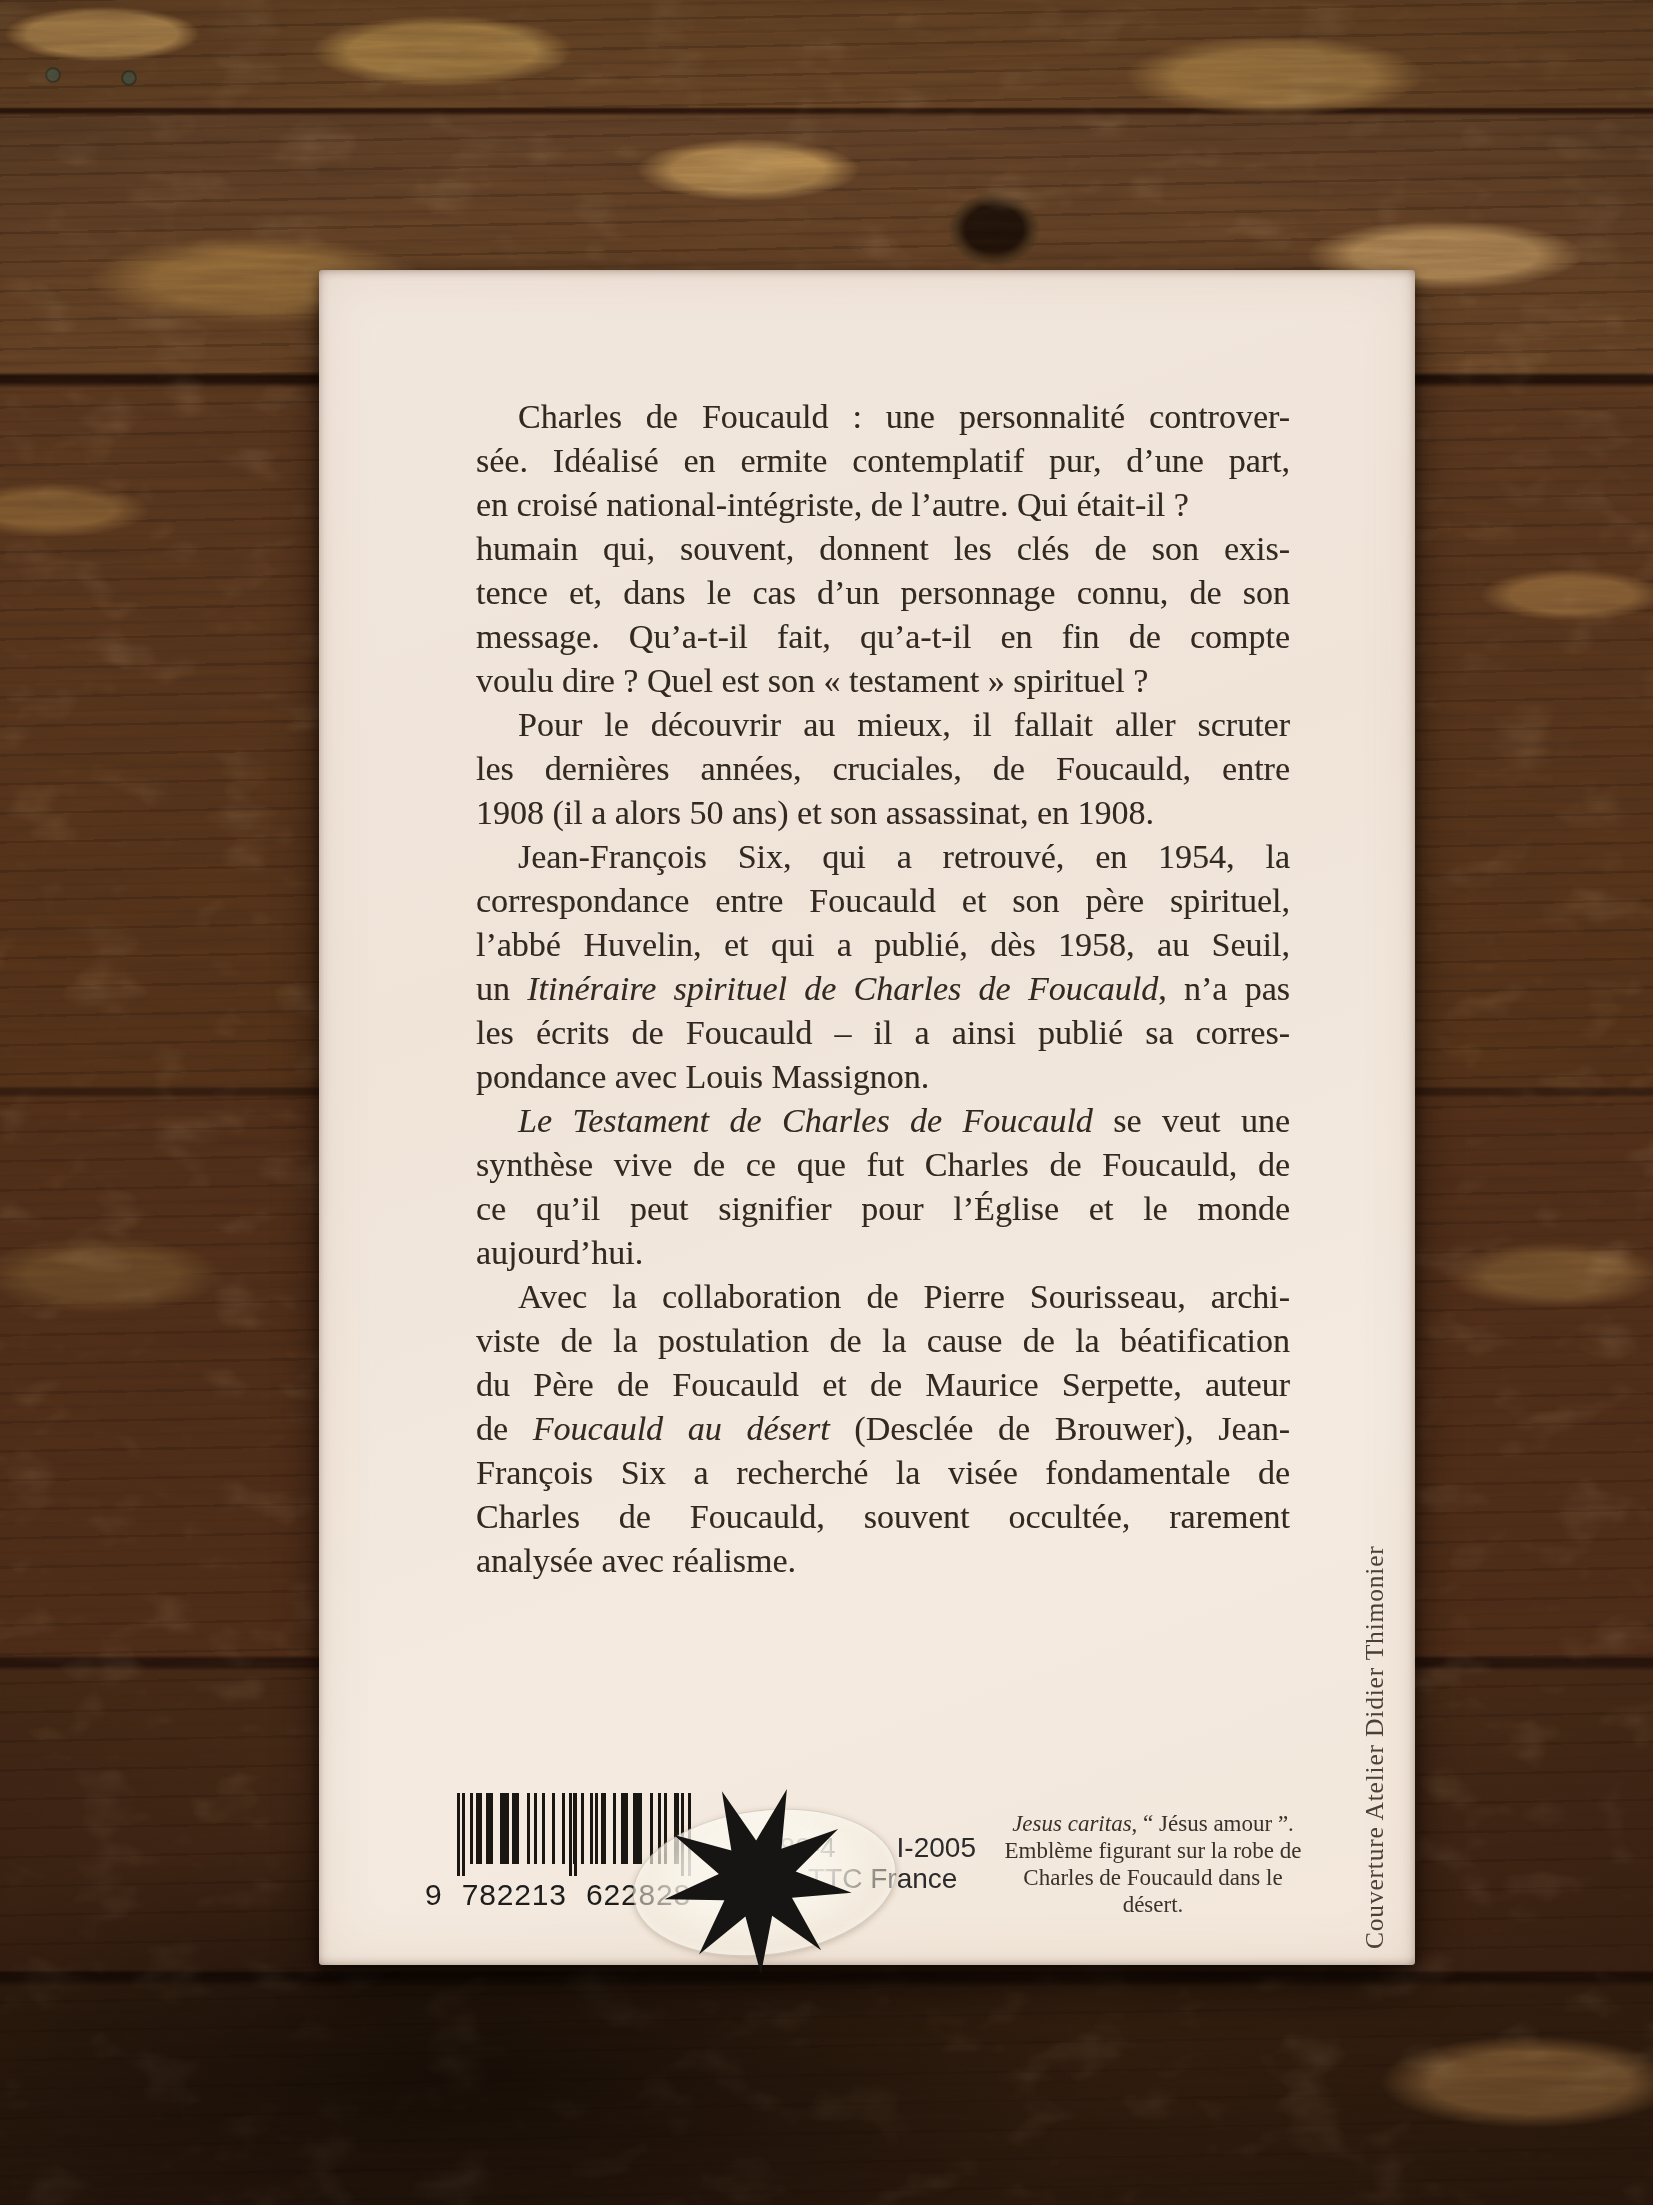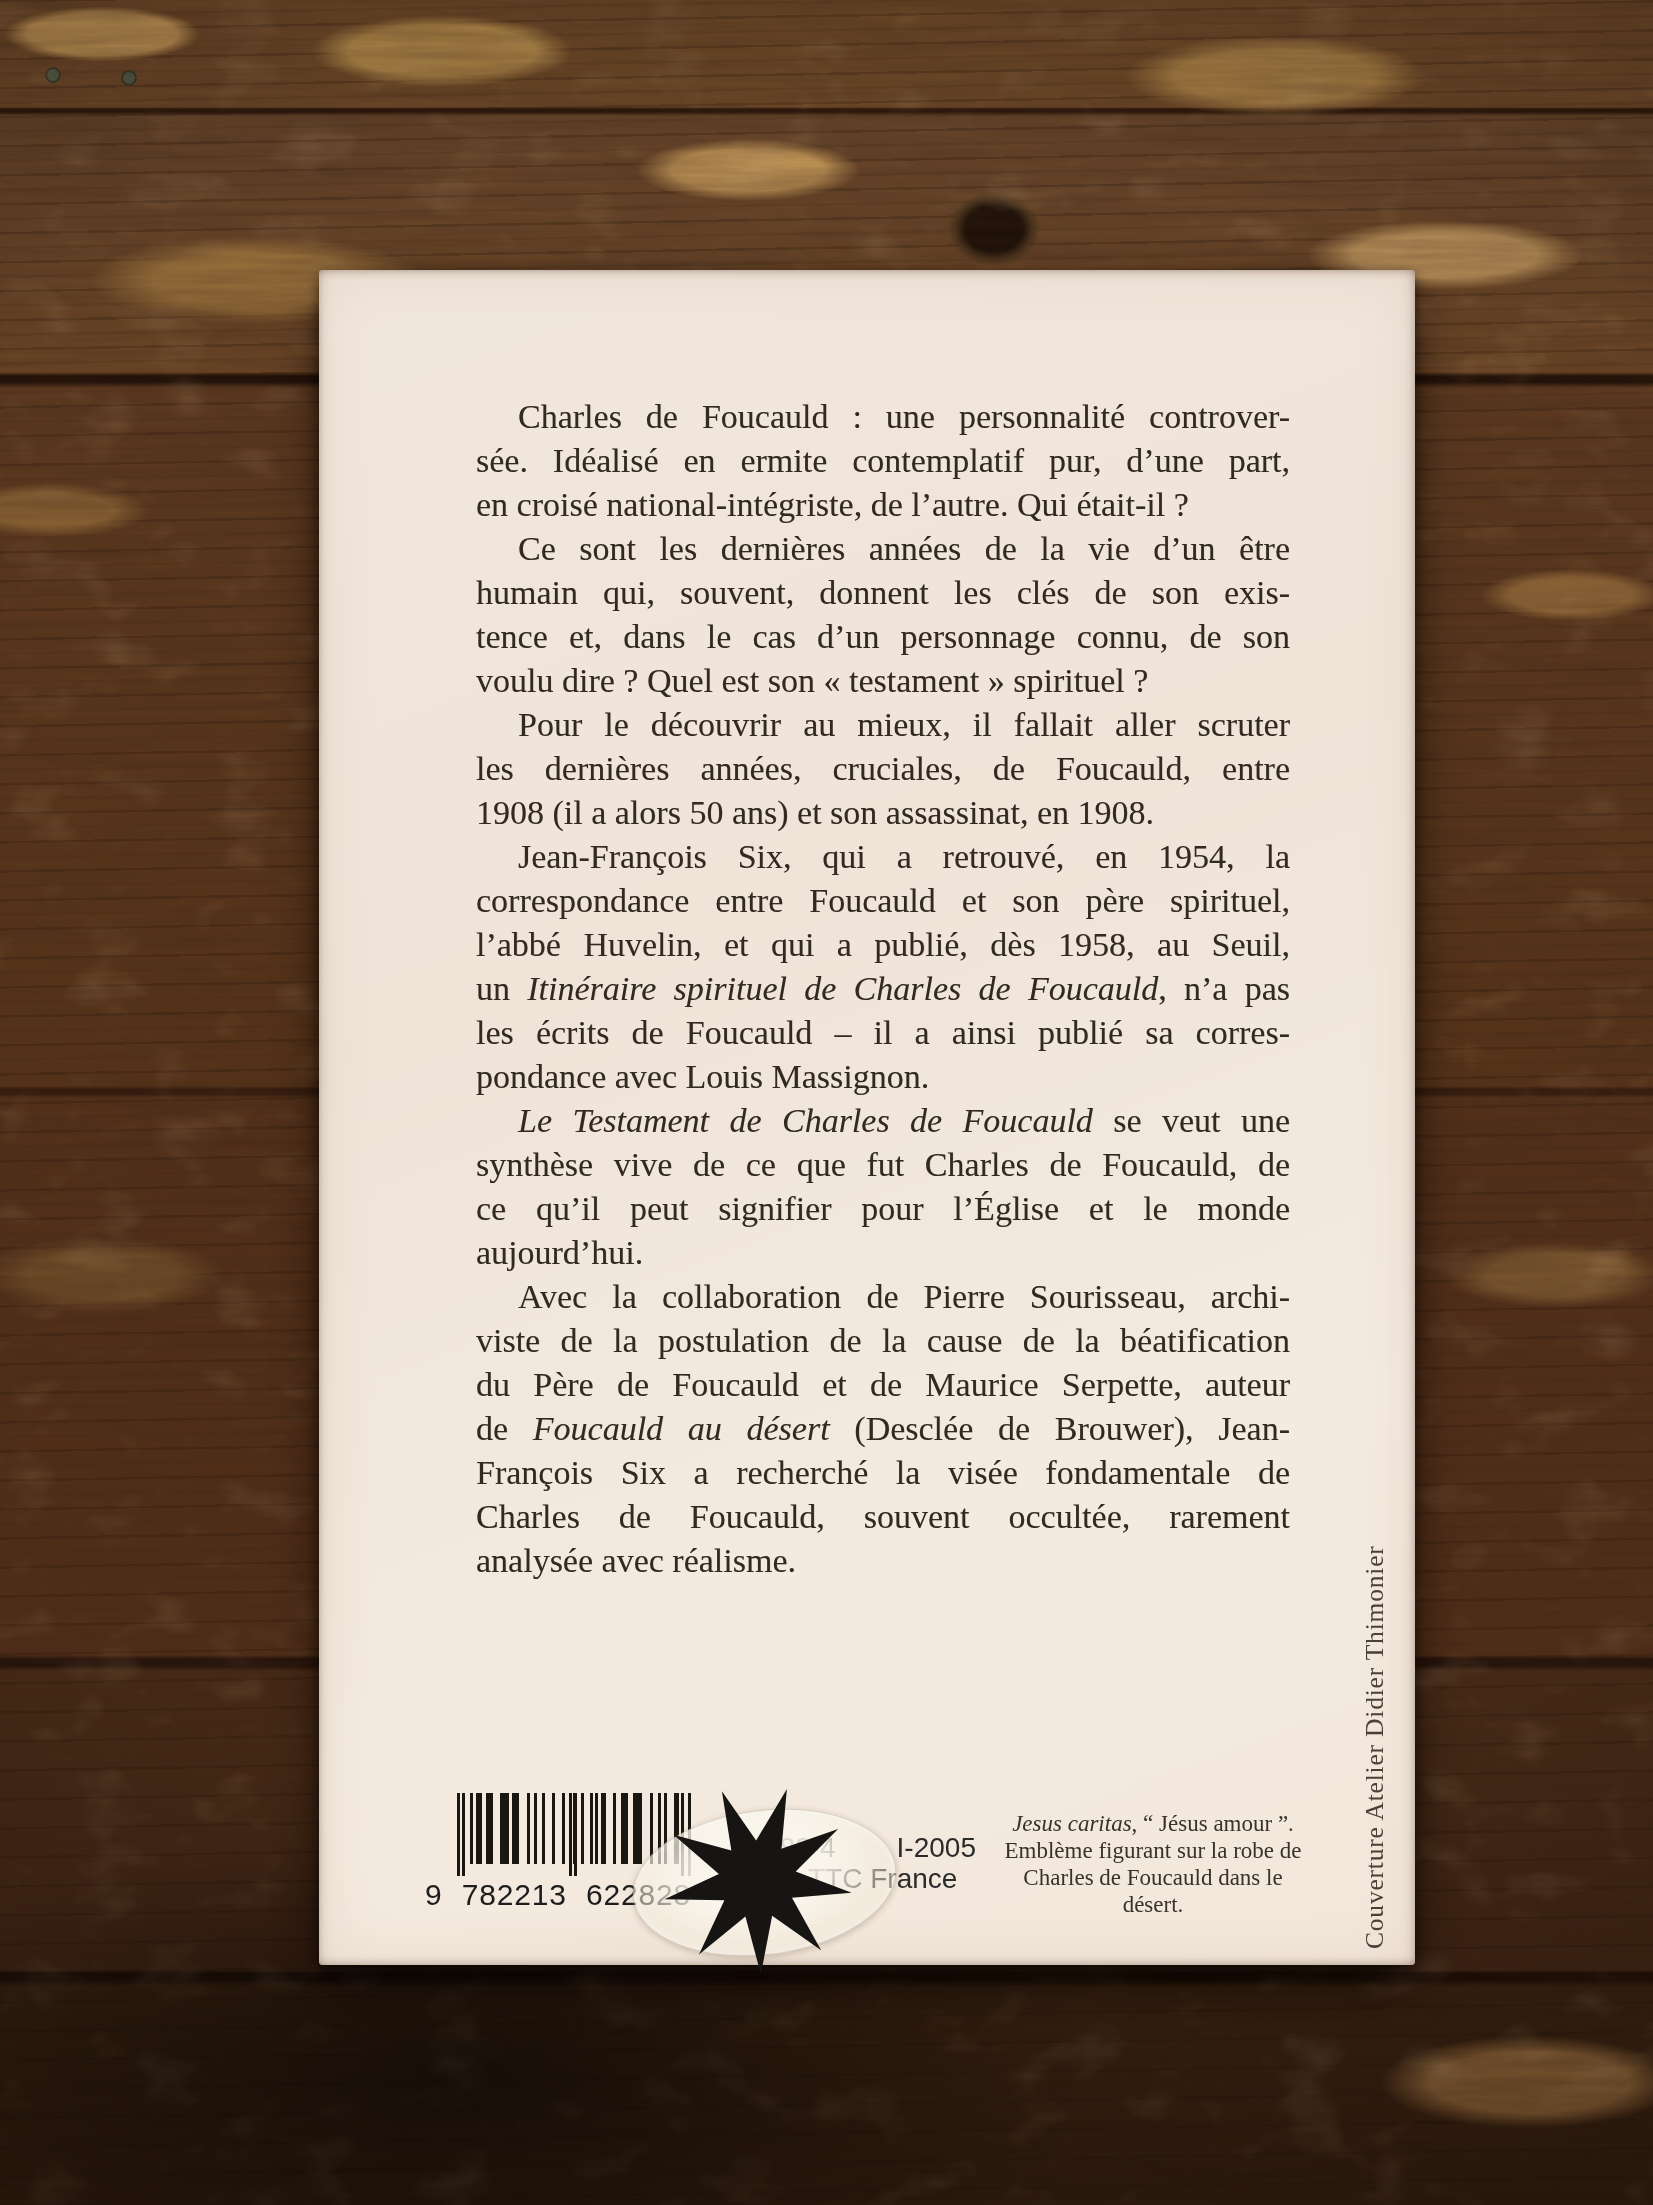--- a/index.html
+++ b/index.html
@@ -125,23 +125,23 @@
 
   <div class="book">
 
     <div class="blurb">
         <div class="para">
           <div class="line first"><span>Charles de Foucauld : une personnalité controver-</span></div>
           <div class="line"><span>sée. Idéalisé en ermite contemplatif pur, d’une part,</span></div>
           <div class="line last"><span>en croisé national-intégriste, de l’autre. Qui était-il ?</span></div>
         </div>
         <div class="para">
-          <div class="line first"><span>Ce sont les dernières années de la vie d’un être</span></div>
           <div class="line"><span>humain qui, souvent, donnent les clés de son exis-</span></div>
           <div class="line"><span>tence et, dans le cas d’un personnage connu, de son</span></div>
+          <div class="line"><span>message. Qu’a-t-il fait, qu’a-t-il en fin de compte</span></div>
           <div class="line last"><span>voulu dire ? Quel est son « testament » spirituel ?</span></div>
         </div>
         <div class="para">
           <div class="line first"><span>Pour le découvrir au mieux, il fallait aller scruter</span></div>
           <div class="line"><span>les dernières années, cruciales, de Foucauld, entre</span></div>
           <div class="line last"><span>1908 (il a alors 50 ans) et son assassinat, en 1908.</span></div>
         </div>
         <div class="para">
           <div class="line first"><span>Jean-François Six, qui a retrouvé, en 1954, la</span></div>
           <div class="line"><span>correspondance entre Foucauld et son père spirituel,</span></div>

